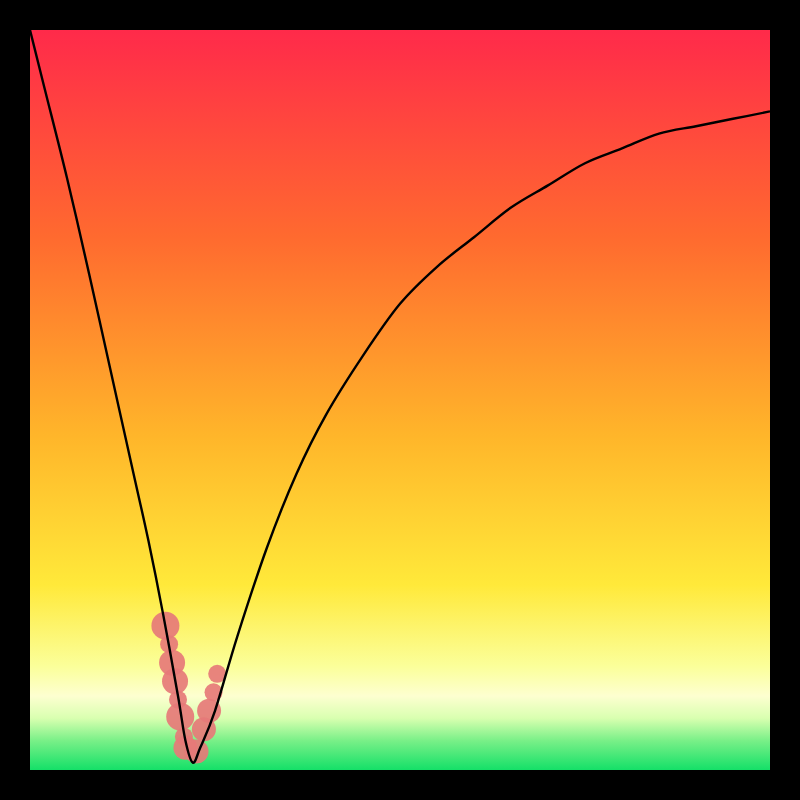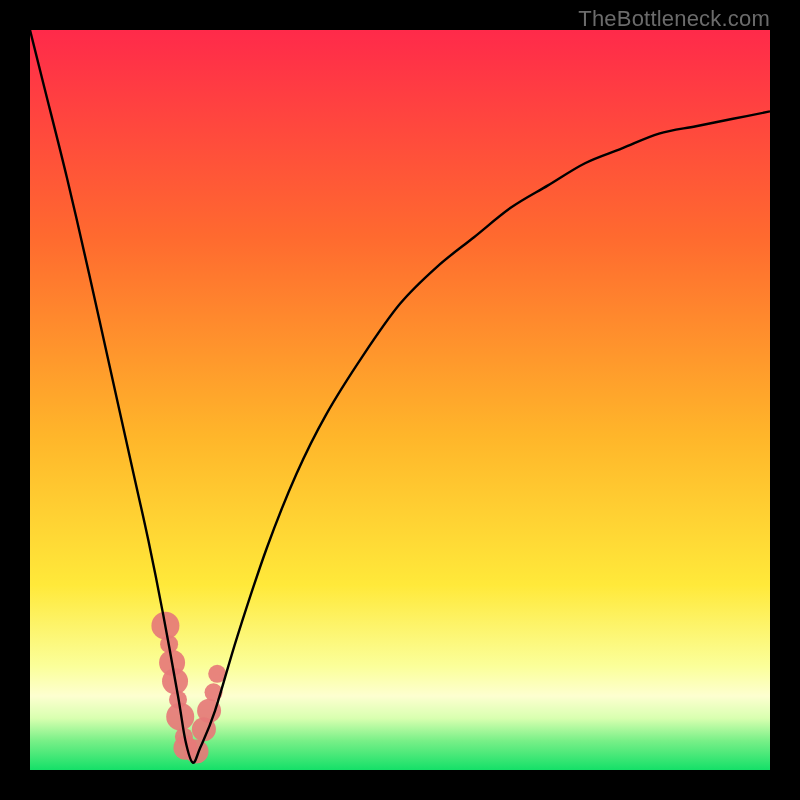--- a/index.html
+++ b/index.html
@@ -50,21 +50,20 @@
     font-weight: 400;
     letter-spacing: 0.2px;
     user-select: none;
   }
 </style>
 </head>
 <body>
 
 <div class="frame">
 
-  <div class="watermark">TheBottleneck.com</div>
 
   <div class="plot-area">
 
     <svg class="gradient" viewBox="0 0 740 740" preserveAspectRatio="none">
       <defs>
         <linearGradient id="bg" x1="0" y1="0" x2="0" y2="1">
           <stop offset="0%" stop-color="#ff2a4a"></stop>
           <stop offset="28%" stop-color="#ff6a2f"></stop>
           <stop offset="55%" stop-color="#ffb62a"></stop>
           <stop offset="75%" stop-color="#ffe93a"></stop>

